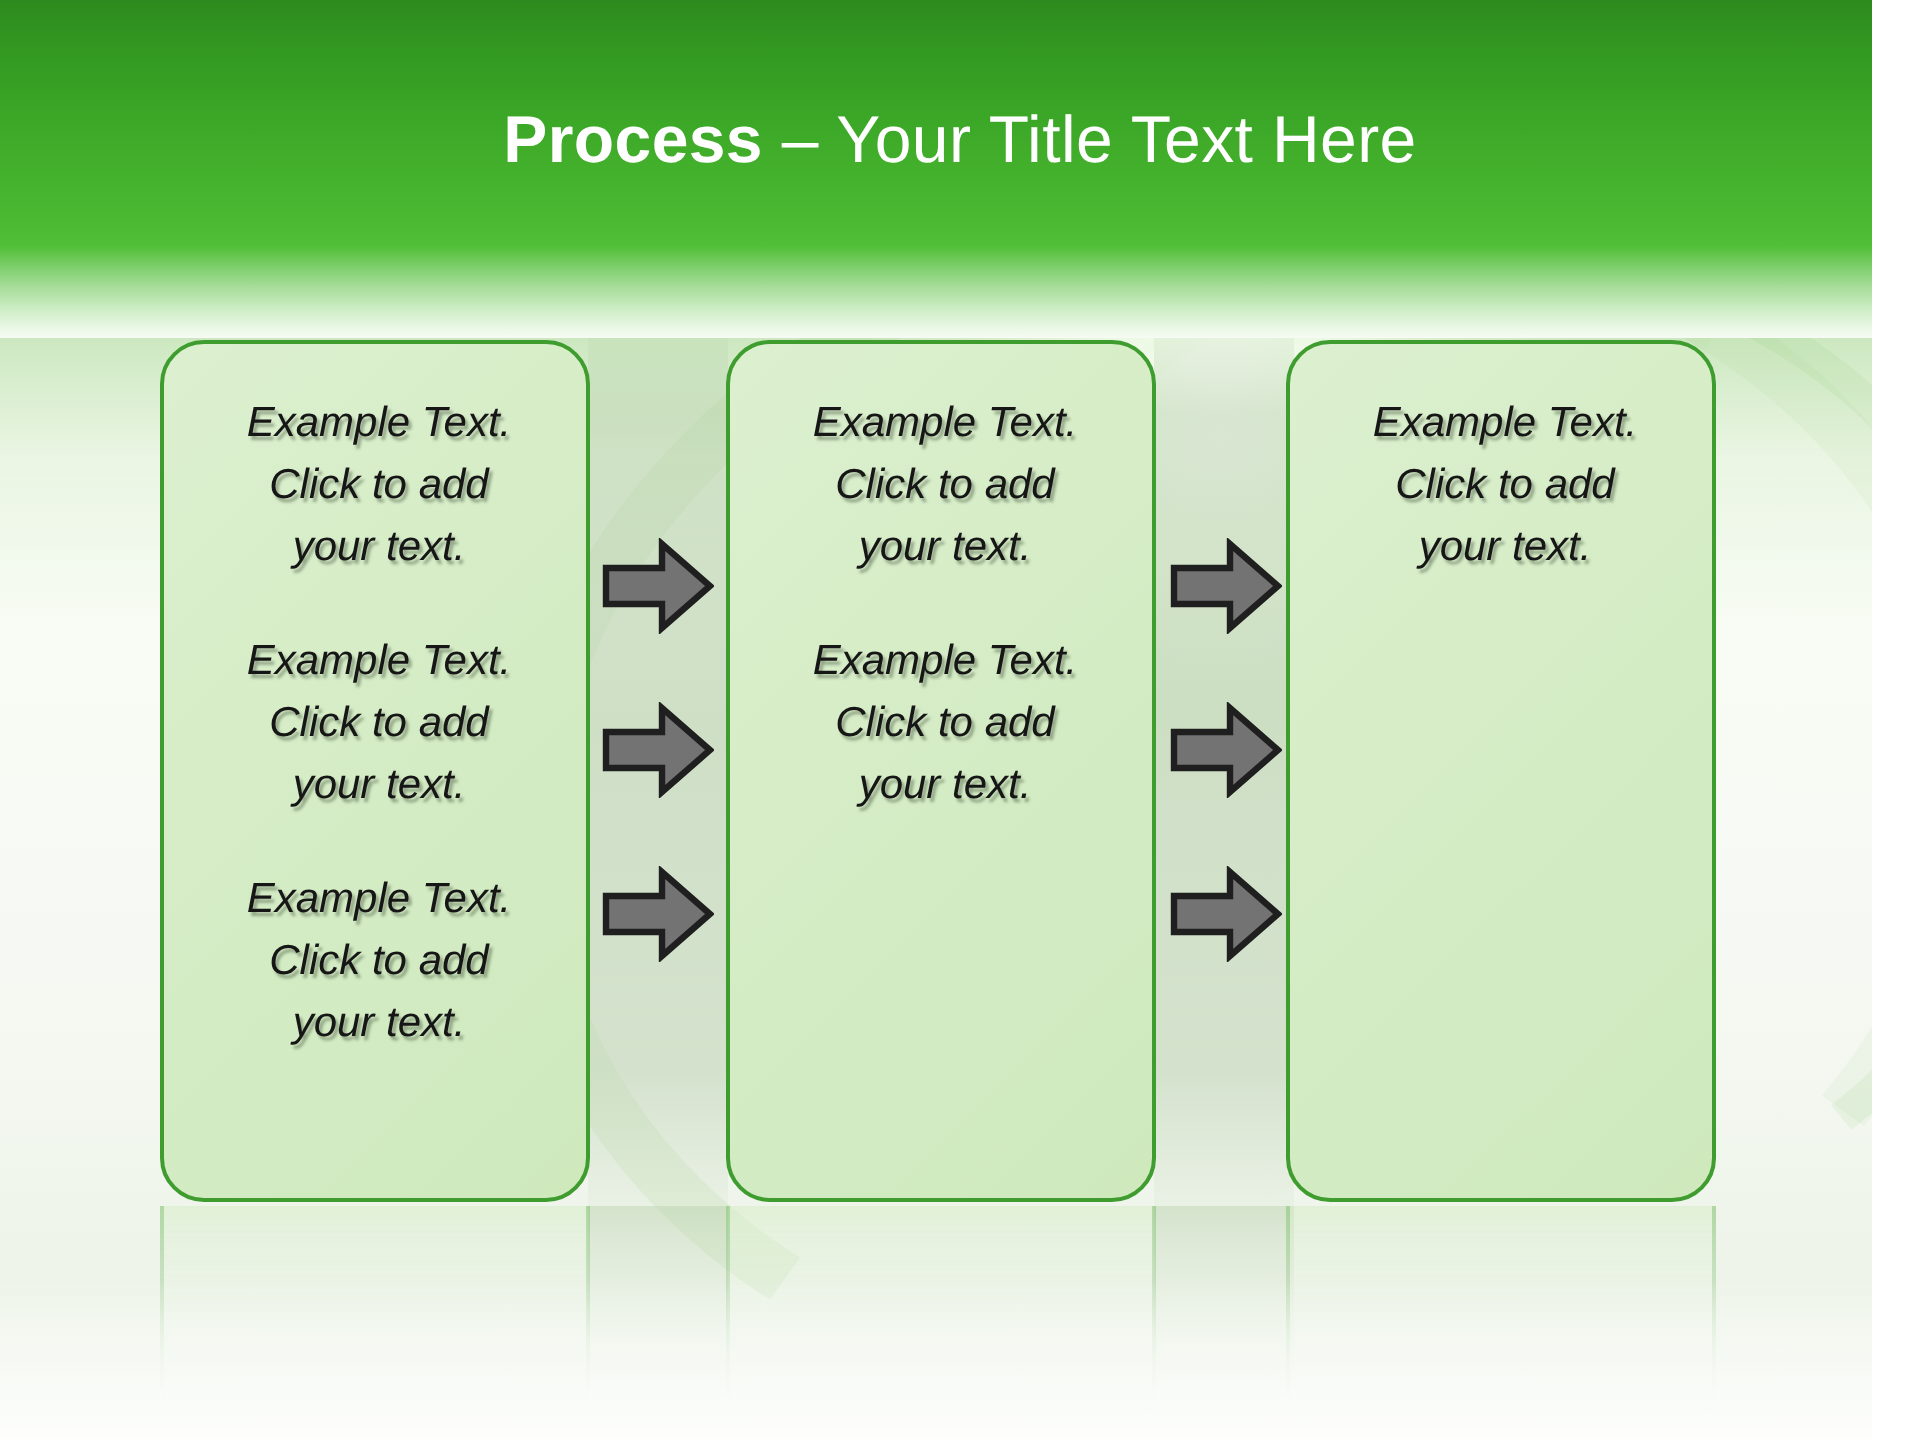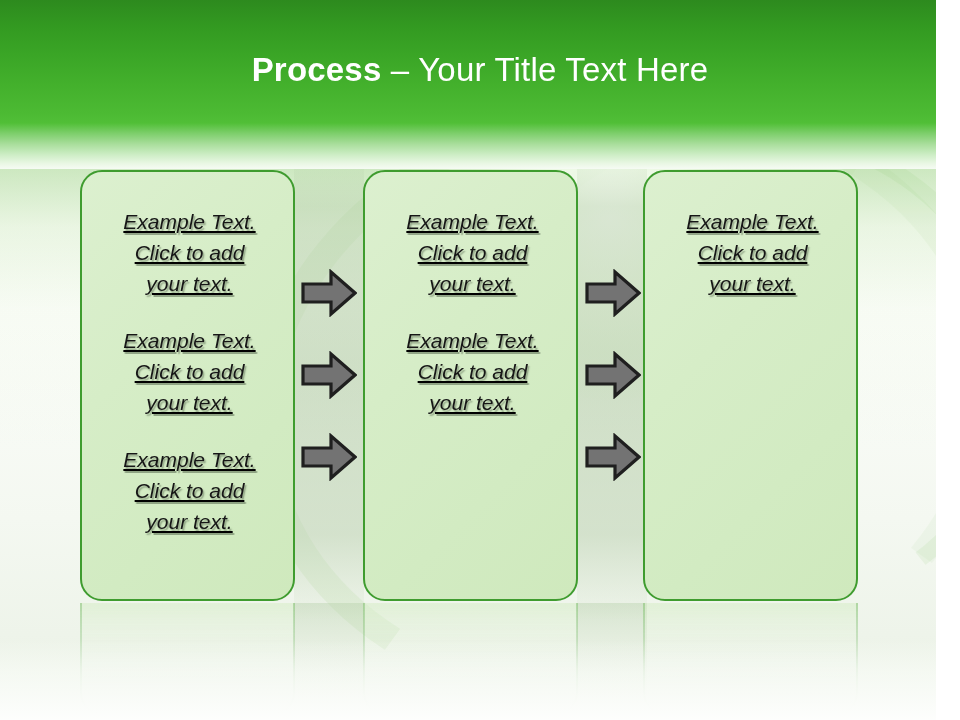--- a/index.html
+++ b/index.html
@@ -160,25 +160,24 @@
         #d2ebc2 70%,
         #cfe9bd 100%);
   }
   #process-box-1 { left: 80px;  }
   #process-box-2 { left: 363px; }
   #process-box-3 { left: 643px; }
 
   .box-text-wrap {
     position: absolute;
     left: 0;
-    top: 34px;
+    top: 24px;
     width: 215px;
     padding: 0 12px;
     box-sizing: border-box;
-    text-decoration: underline;
   }
 
   .box-text {
     margin: 0 0 26px 0;
     text-align: center;
     font-style: italic;
     font-size: 21px;
     line-height: 31px;
     color: #161616;
     white-space: pre-line;

